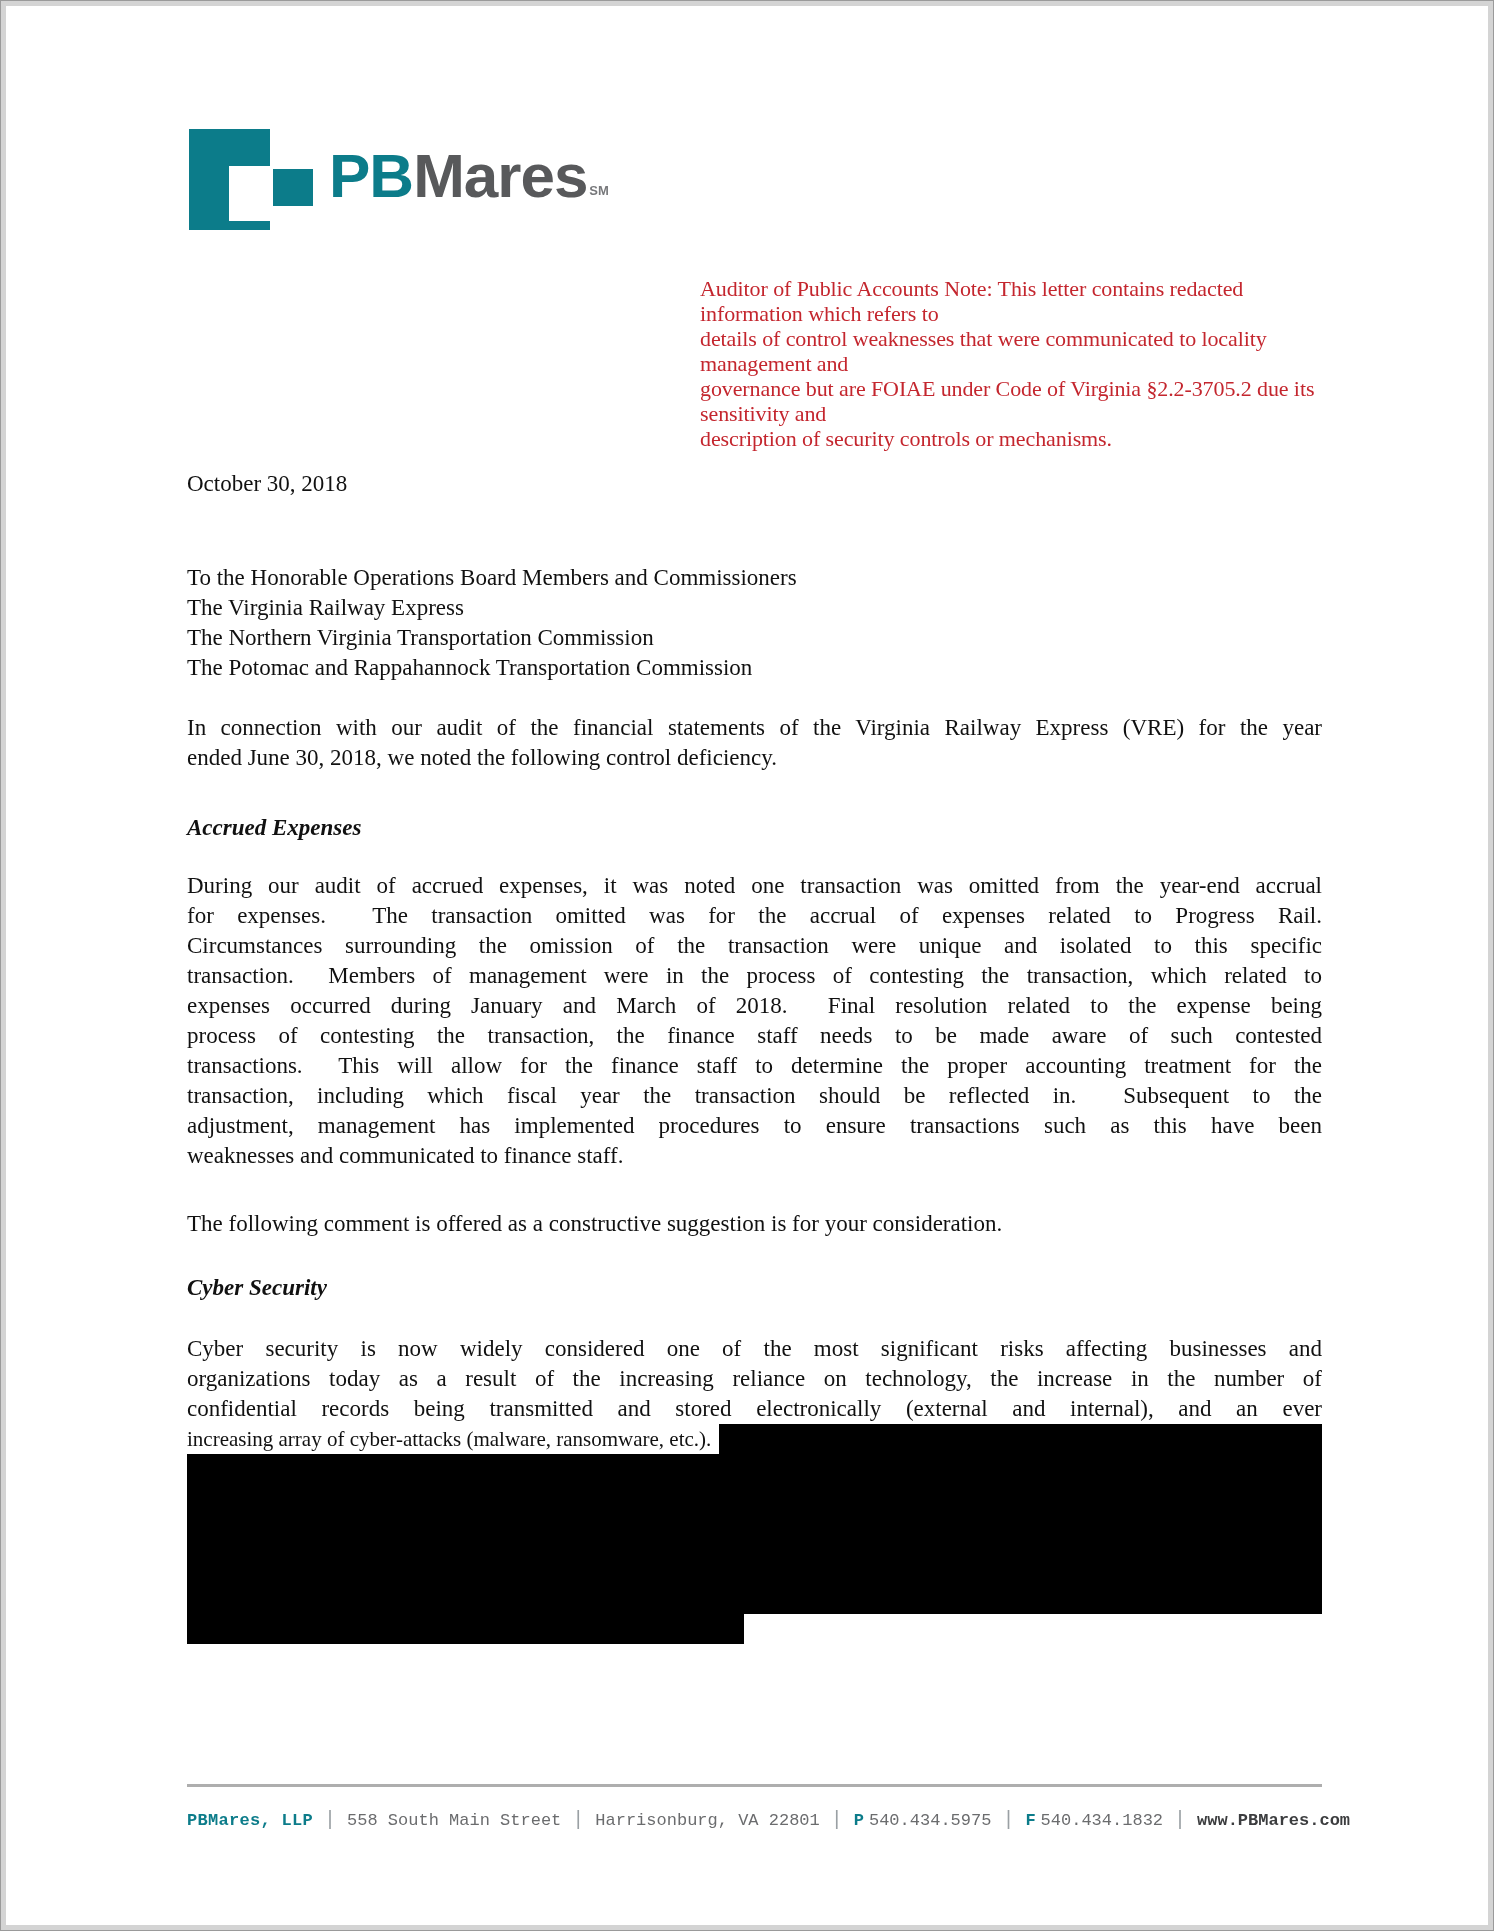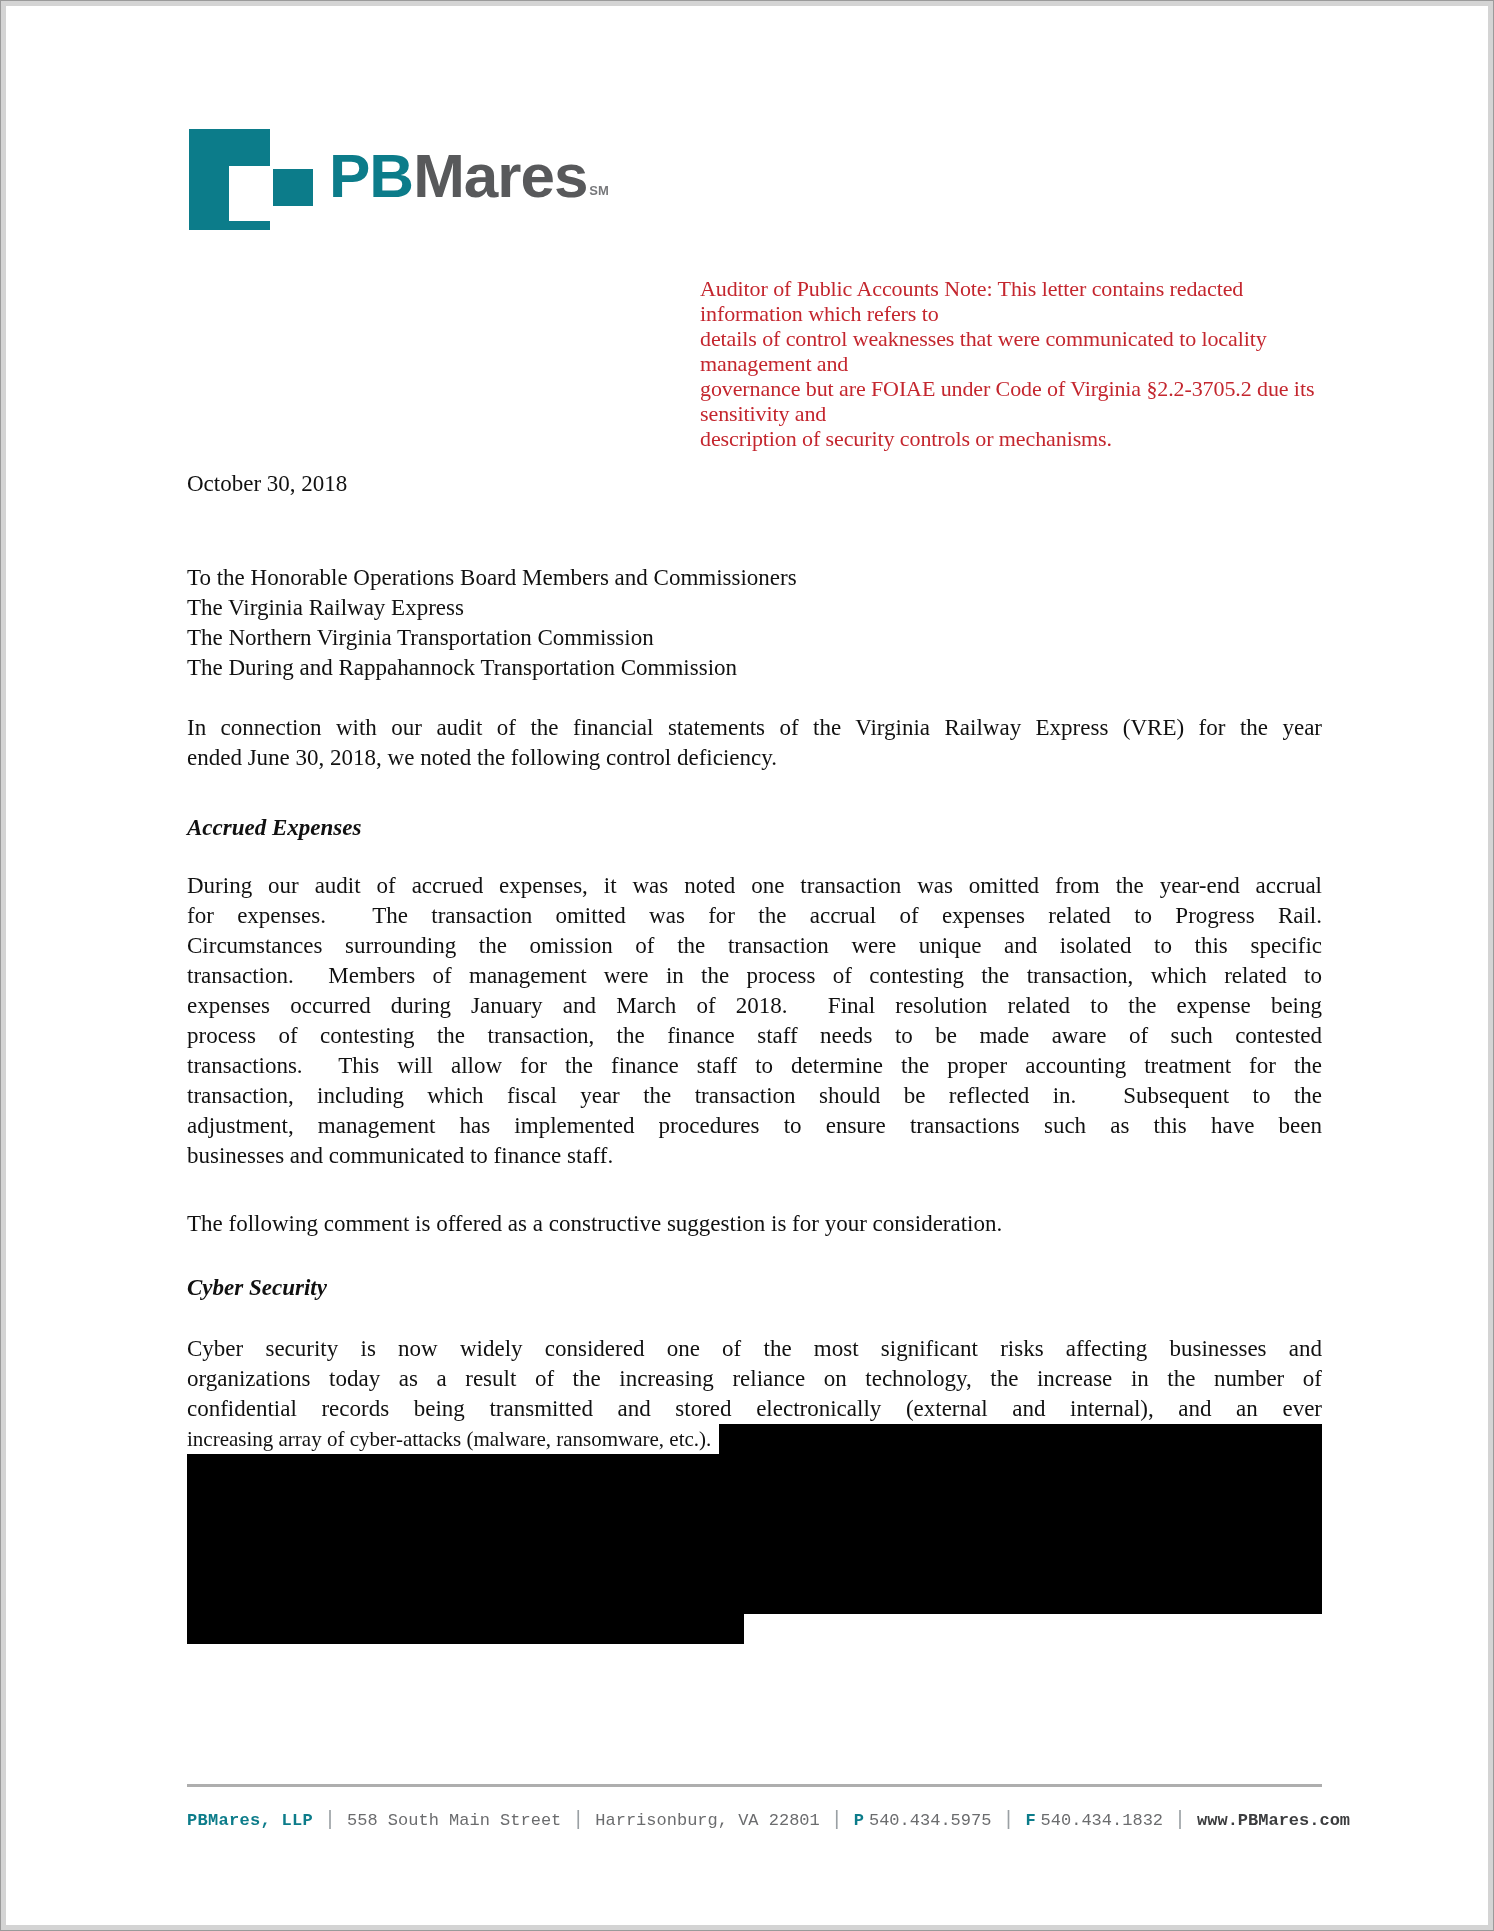--- a/index.html
+++ b/index.html
@@ -94,40 +94,40 @@
     </div>
 
     <div class="apa-note" style="color:#c4262e;"><div class="line">Auditor of Public Accounts Note: This letter contains redacted information which refers to</div><div class="line">details of control weaknesses that were communicated to locality management and</div><div class="line">governance but are FOIAE under Code of Virginia §2.2-3705.2 due its sensitivity and</div><div class="line line-final">description of security controls or mechanisms.</div></div>
 
     <div class="date">October 30, 2018</div>
 
     <div class="recipients block">
         <div class="line">To the Honorable Operations Board Members and Commissioners</div>
         <div class="line">The Virginia Railway Express</div>
         <div class="line">The Northern Virginia Transportation Commission</div>
-        <div class="line line-final">The During and Rappahannock Transportation Commission</div>
+        <div class="line line-final">The Potomac and Rappahannock Transportation Commission</div>
       </div>
 
     <div class="intro block justify">
         <div class="line">In connection with our audit of the financial statements of the Virginia Railway Express (VRE) for the year</div>
         <div class="line line-final">ended June 30, 2018, we noted the following control deficiency.</div>
       </div>
 
     <div class="heading">Accrued Expenses</div>
     <div class="para-accrued block justify">
         <div class="line">During our audit of accrued expenses, it was noted one transaction was omitted from the year-end accrual</div>
         <div class="line">for expenses.  The transaction omitted was for the accrual of expenses related to Progress Rail.</div>
         <div class="line">Circumstances surrounding the omission of the transaction were unique and isolated to this specific</div>
         <div class="line">transaction.  Members of management were in the process of contesting the transaction, which related to</div>
         <div class="line">expenses occurred during January and March of 2018.  Final resolution related to the expense being</div>
         <div class="line">process of contesting the transaction, the finance staff needs to be made aware of such contested</div>
         <div class="line">transactions.  This will allow for the finance staff to determine the proper accounting treatment for the</div>
         <div class="line">transaction, including which fiscal year the transaction should be reflected in.  Subsequent to the</div>
         <div class="line">adjustment, management has implemented procedures to ensure transactions such as this have been</div>
-        <div class="line line-final">businesses and communicated to finance staff.</div>
+        <div class="line line-final">weaknesses and communicated to finance staff.</div>
       </div>
 
     <div class="comment">The following comment is offered as a constructive suggestion is for your consideration.</div>
 
     <div class="heading heading-cyber">Cyber Security</div>
     <div class="para-cyber block justify-all">
         <div class="line">Cyber security is now widely considered one of the most significant risks affecting businesses and</div>
         <div class="line">organizations today as a result of the increasing reliance on technology, the increase in the number of</div>
         <div class="line line-final">confidential records being transmitted and stored electronically (external and internal), and an ever</div>
       </div>

